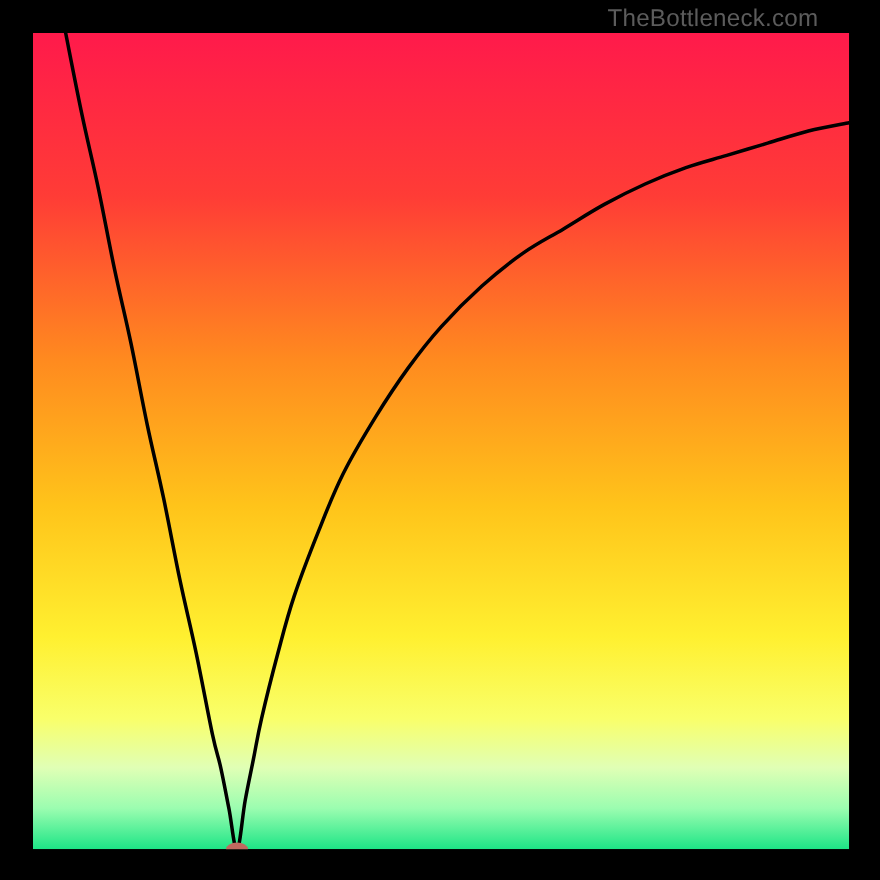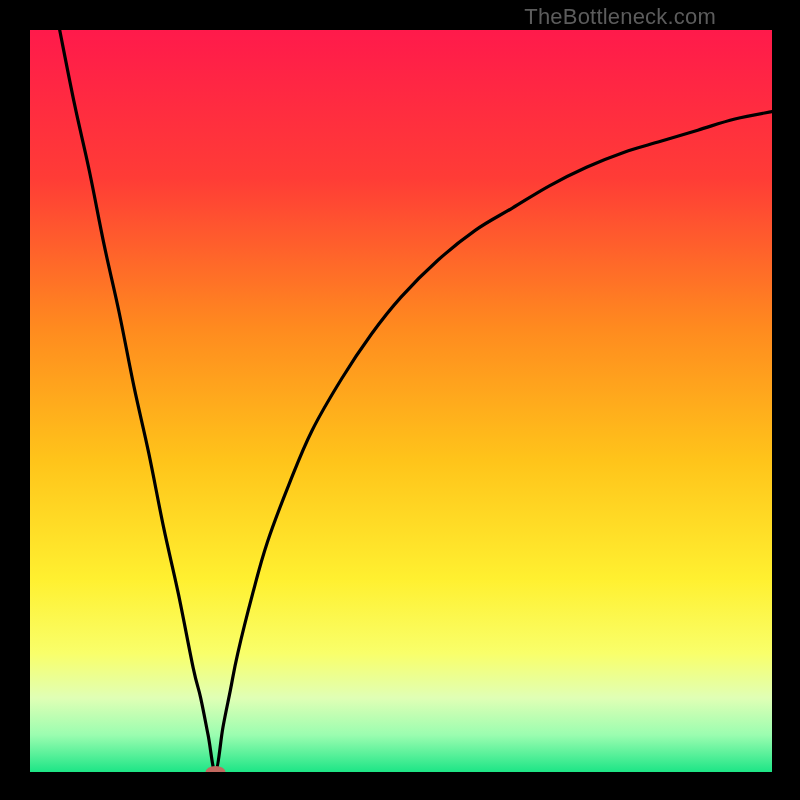--- a/index.html
+++ b/index.html
@@ -9,20 +9,21 @@
     height: 800px;
     overflow: hidden;
     background: #000;
     font-family: Arial, Helvetica, sans-serif;
   }
   .frame {
     position: relative;
     width: 728px;
     height: 800px;
     background: #000;
+    padding-left: 28px;
   }
   .watermark {
     position: absolute;
     top: 4px;
     right: 12px;
     color: #5c5c5c;
     font-size: 22px;
     font-family: Arial, Helvetica, sans-serif;
     letter-spacing: 0.2px;
   }

